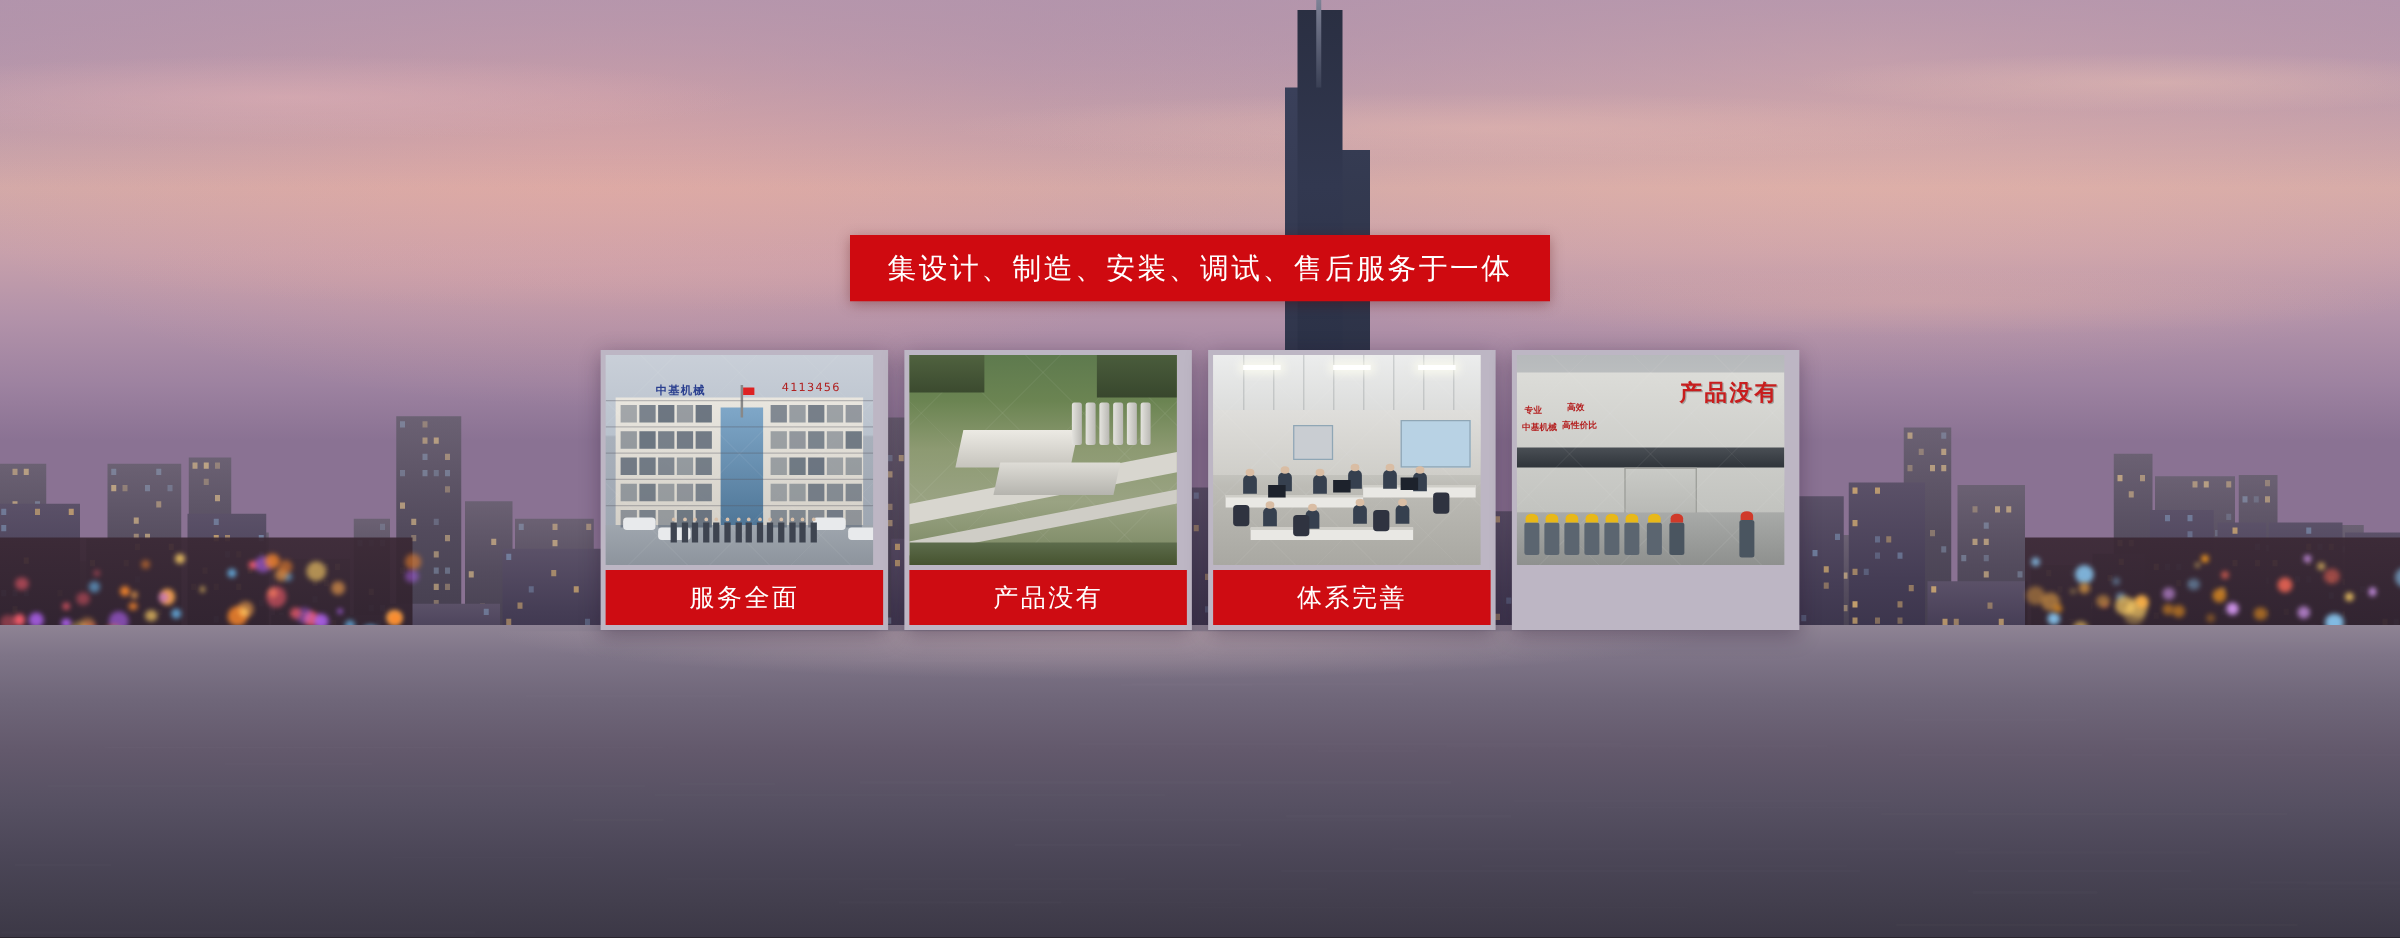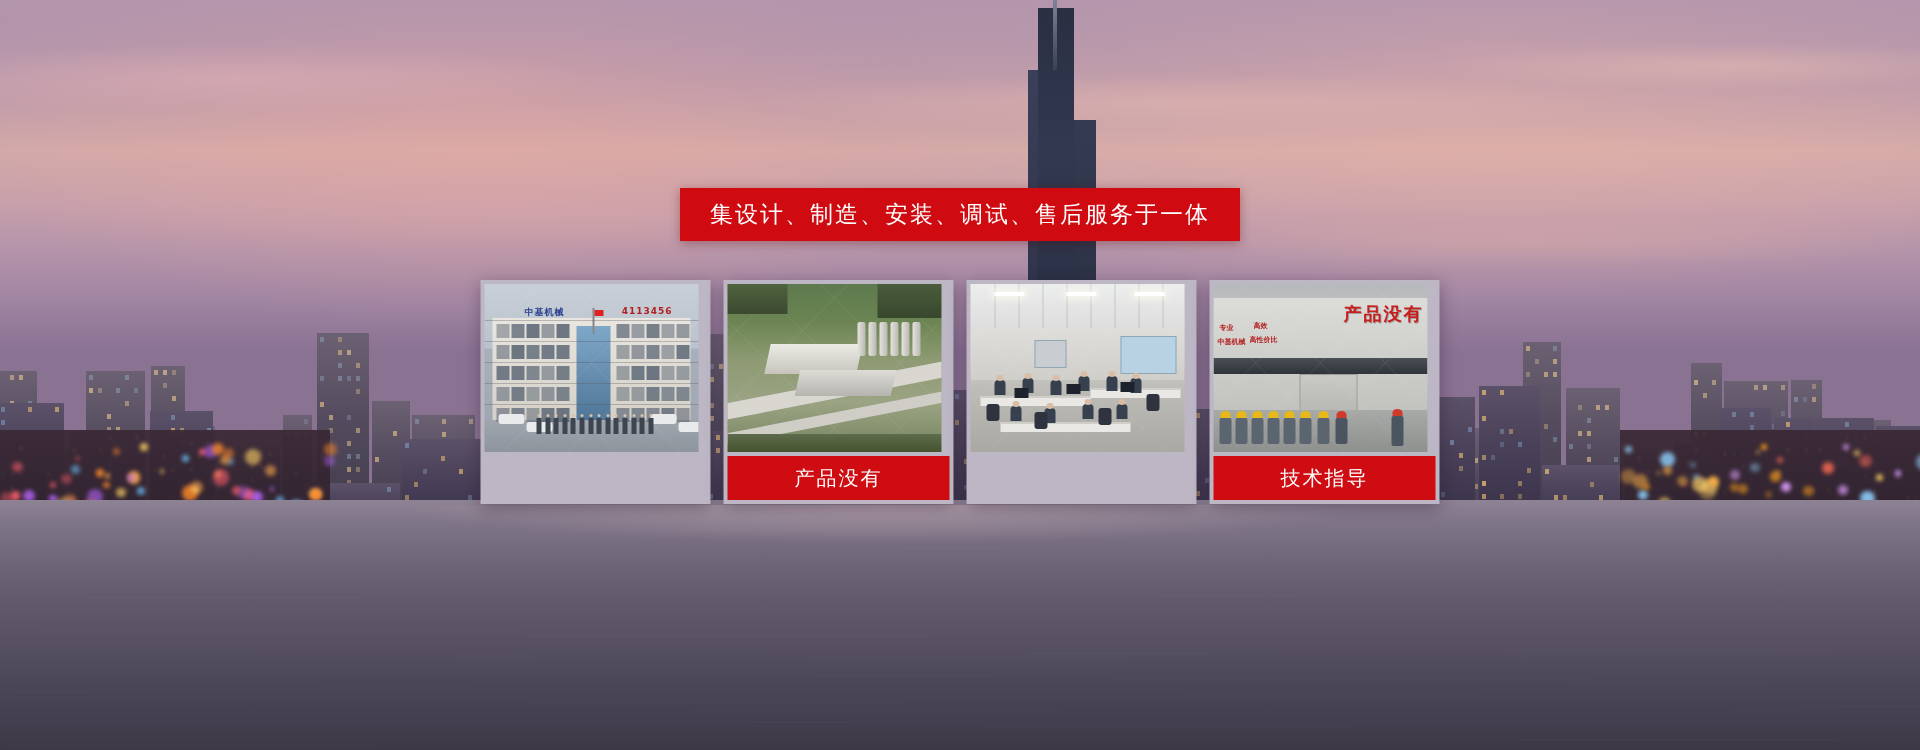--- a/index.html
+++ b/index.html
@@ -99,21 +99,21 @@
                      repeating-linear-gradient(-45deg,rgba(255,255,255,.25) 0 1px,rgba(255,255,255,0) 1px 46px);}
 
   
   .t1{background:linear-gradient(180deg,#c9cfd8 0%,#b9c2cd 38%,#a8b0bb 39%,#9aa3ae 100%);}
   .t1 .bld{position:absolute;left:8px;right:8px;top:34px;height:104px;
     background:linear-gradient(180deg,#e9e6df,#d4d0c8);}
   .t1 .flr{position:absolute;left:0;right:0;height:1px;background:rgba(90,90,100,.35);}
   .t1 .wn{position:absolute;width:13px;height:14px;background:#5d6876;}
   .t1 .glass{position:absolute;left:92px;top:42px;width:34px;height:96px;background:linear-gradient(180deg,#7fa7c8,#4e7596);}
   .t1 .sign{position:absolute;left:40px;top:22px;color:#2a3f8f;font-size:9px;font-weight:700;letter-spacing:1px;}
-  .t1 .phone{position:absolute;right:26px;top:22px;color:#b02020;font-size:9px;font-weight:700;letter-spacing:1px;}
+  .t1 .phone{position:absolute;right:26px;top:22px;color:#b02020;font-size:9px;font-weight:400;letter-spacing:1px;}
   .t1 .ground{position:absolute;left:0;right:0;bottom:0;height:32px;background:linear-gradient(180deg,#9fa6ae,#8d949d);}
   .t1 .car{position:absolute;bottom:28px;width:26px;height:10px;background:#e8eaec;border-radius:3px;}
   .t1 .p{position:absolute;bottom:18px;width:5px;height:16px;background:#3e4450;}
   .t1 .p::after{content:"";position:absolute;left:1px;top:-4px;width:3px;height:3px;border-radius:50%;background:#d8c0aa;}
   .t1 .flag{position:absolute;left:108px;top:24px;width:2px;height:26px;background:#888;}
   .t1 .flag::after{content:"";position:absolute;left:2px;top:2px;width:9px;height:6px;background:#d22;}
 
   
   .t2{background:linear-gradient(180deg,#5e7a4e 0%,#6b8452 22%,#8d9a72 45%,#9aa383 70%,#77855f 100%);}
   .t2 .road{position:absolute;background:#d8d6cf;}
@@ -1494,20 +1494,21 @@
           <div class="p" style="left: 95px;"></div>
           <div class="p" style="left: 103.6px;"></div>
           <div class="p" style="left: 112.2px;"></div>
           <div class="p" style="left: 120.8px;"></div>
           <div class="p" style="left: 129.4px;"></div>
           <div class="p" style="left: 138px;"></div>
           <div class="p" style="left: 146.6px;"></div>
           <div class="p" style="left: 155.2px;"></div>
           <div class="p" style="left: 163.8px;"></div>
         </div>
+      <div class="cap">服务全面</div>
     </div>
 
     <div class="card">
       <div class="thumb t2" id="th2">
         <div class="wm"></div>
       <div class="road" style="left: -30px; top: 96px; width: 300px; height: 16px; transform: rotate(-11deg);"></div>
           <div class="road" style="left: -30px; top: 126px; width: 300px; height: 11px; transform: rotate(-11deg); background: rgb(207, 205, 198);"></div>
           <div class="shed" style="left: 40px; top: 60px; width: 92px; height: 30px; transform: skewX(-12deg);"></div>
           <div class="shed" style="left: 70px; top: 86px; width: 96px; height: 26px; transform: skewX(-12deg); background: linear-gradient(rgb(222, 220, 214), rgb(181, 180, 174));"></div>
           <div class="silo" style="left: 130px; top: 38px; width: 8px; height: 34px;"></div>
@@ -1555,20 +1556,21 @@
           <div class="per" style="left: 112px; top: 120px;"></div>
           <div class="per" style="left: 146px; top: 120px;"></div>
           <div class="chair" style="left: 16px; top: 120px;"></div>
           <div class="chair" style="left: 64px; top: 128px;"></div>
           <div class="chair" style="left: 128px; top: 124px;"></div>
           <div class="chair" style="left: 176px; top: 110px;"></div>
           <div class="pc" style="left: 44px; top: 104px;"></div>
           <div class="pc" style="left: 96px; top: 100px;"></div>
           <div class="pc" style="left: 150px; top: 98px;"></div>
         </div>
+      <div class="cap">体系完善</div>
     </div>
 
     <div class="card">
       <div class="thumb t4" id="th4">
         <div class="fac"></div>
         <div class="bigred">产品没有</div>
         <div class="smred" style="left:6px;top:40px;">专业</div>
         <div class="smred" style="left:40px;top:38px;">高效</div>
         <div class="smred" style="left:4px;top:54px;">中基机械</div>
         <div class="smred" style="left:36px;top:52px;">高性价比</div>
@@ -1597,17 +1599,16 @@
           <div class="wk" style="left: 104px;">
             <i></i>
           </div>
           <div class="wk red" style="left: 122px;">
             <i></i>
           </div>
           <div class="wk red" style="left: 178px; bottom: 6px; height: 30px;">
             <i></i>
           </div>
         </div>
-      <div class="cap">技术指导</div>
     </div>
 
   </div>
 </div>
 
 </body></html>

